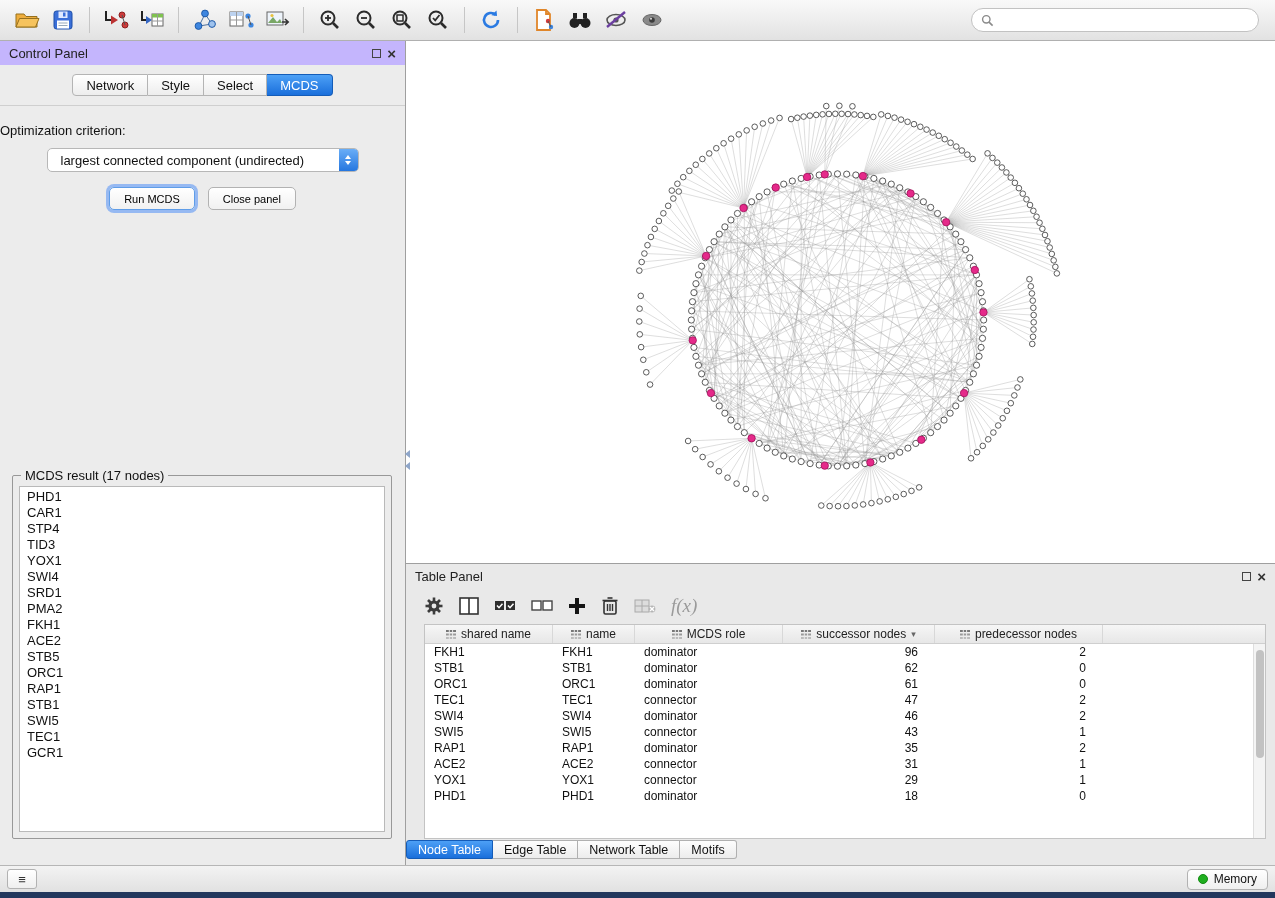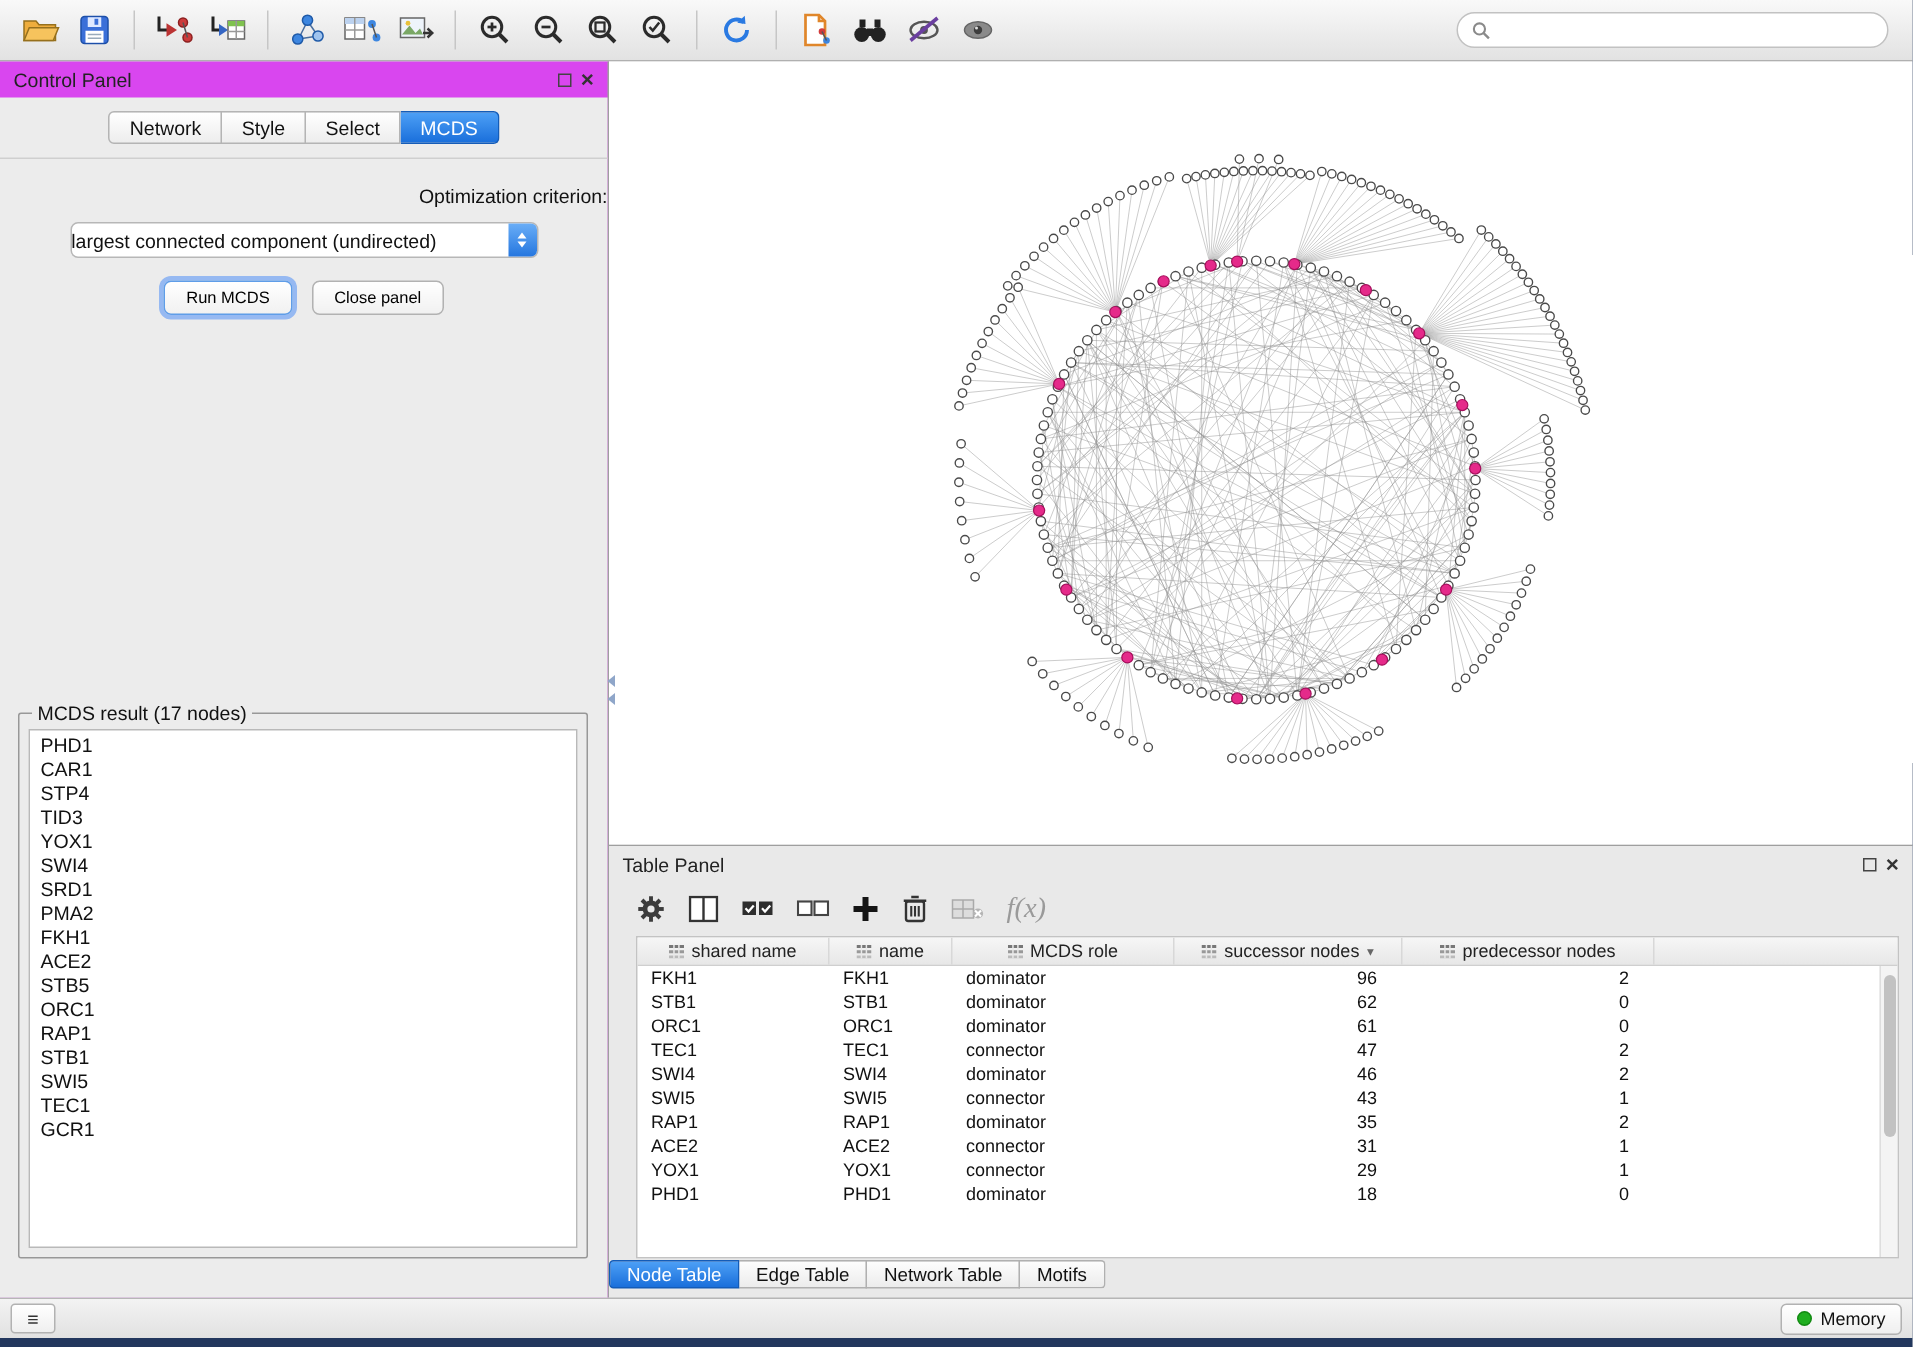--- a/index.html
+++ b/index.html
@@ -8,34 +8,34 @@
 .window{width:1275px;height:892px;background:#e9e9e9;display:flex;flex-direction:column}
 
 
 .toolbar{flex:0 0 41px;background:linear-gradient(#f9f9f9,#e2e2e2);border-bottom:1px solid #b0b0b0;display:flex;align-items:center;padding:0 10px;gap:2px}
 .tb-btn{width:34px;height:32px;display:flex;align-items:center;justify-content:center;border-radius:4px;cursor:default}
 .tb-sep{width:1px;height:26px;background:#c6c6c6;margin:0 7px}
 .search-box{margin-left:auto;margin-right:6px;width:288px;height:24px;background:#fff;border:1px solid #c2c2c2;border-radius:12px;display:flex;align-items:center;padding:0 9px;gap:6px}
 
 
 .main{flex:1;display:flex;min-height:0}
-.control-panel{flex:0 0 406px;background:#d946ef;border-right:1px solid #9f9f9f;display:flex;flex-direction:column;min-height:0}
+.control-panel{flex:0 0 406px;background:#c4b5fd;border-right:1px solid #9f9f9f;display:flex;flex-direction:column;min-height:0}
 .panel-header{height:24px;display:flex;align-items:center;padding:0 9px;font-size:13px;color:#222;gap:6px}
 .panel-header .spacer{flex:1}
 .win-ctl{font-size:13px;color:#333;line-height:1;cursor:default}
 .float-ico{width:9px;height:9px;border:1.5px solid #444;display:inline-block}
 .tabbar{display:flex;justify-content:center;padding:9px 0 9px;background:#ececec;border-bottom:1px solid #cfcfcf}
 .tab{height:22px;padding:0 13px;font-size:13px;display:flex;align-items:center;background:linear-gradient(#ffffff,#ededed);border:1px solid #b4b4b4;border-left-width:0;cursor:default}
 .tab:first-child{border-left-width:1px;border-radius:4px 0 0 4px}
 .tab:last-child{border-radius:0 4px 4px 0}
 .tab.active{background:linear-gradient(#4da0f6,#1a6fdb);border-color:#145cb8;color:#fff}
 .cp-content{flex:1;position:relative;background:#ececec}
-.opt-label{text-align:right;font-size:13px;margin-top:17px}
+.opt-label{text-align:left;font-size:13px;margin-top:17px}
 .dropdown{margin:10px auto 0;width:312px;height:24px;background:#fff;border:1px solid #b7b7b7;border-radius:5px;display:flex;align-items:center;font-size:13px;overflow:hidden}
-.dropdown .dd-text{padding-left:0;flex:1;white-space:nowrap}
+.dropdown .dd-text{padding-left:13px;flex:1;white-space:nowrap}
 .dd-btn{width:19px;height:24px;background:linear-gradient(#6cb0f8,#2274de);display:flex;flex-direction:column;align-items:center;justify-content:center;gap:2px}
 .dd-btn i{width:0;height:0;border-left:3.5px solid transparent;border-right:3.5px solid transparent;display:block}
 .dd-btn .up{border-bottom:4px solid #fff}
 .dd-btn .down{border-top:4px solid #fff}
 .btn-row{display:flex;justify-content:center;gap:13px;margin-top:15px}
 .mac-btn{height:23px;padding:0 14px;font-size:11px;border:1px solid #b2b2b2;border-radius:5px;background:linear-gradient(#ffffff,#f1f1f1);cursor:default}
 .mac-btn.focused{box-shadow:0 0 0 3px rgba(64,134,247,.5);border-color:#5f9de8}
 .mcds-fieldset{position:absolute;left:12px;right:13px;top:362px;bottom:26px;border:1px solid #989898;border-radius:2px;padding:3px 6px 6px;background:#ececec}
 .mcds-fieldset legend{font-size:13px;padding:0 4px;margin-left:2px}
 .listbox{width:100%;height:100%;background:#fff;border:1px solid #b9b9b9;font-size:13px;line-height:16px;padding:2px 7px;overflow:hidden}

